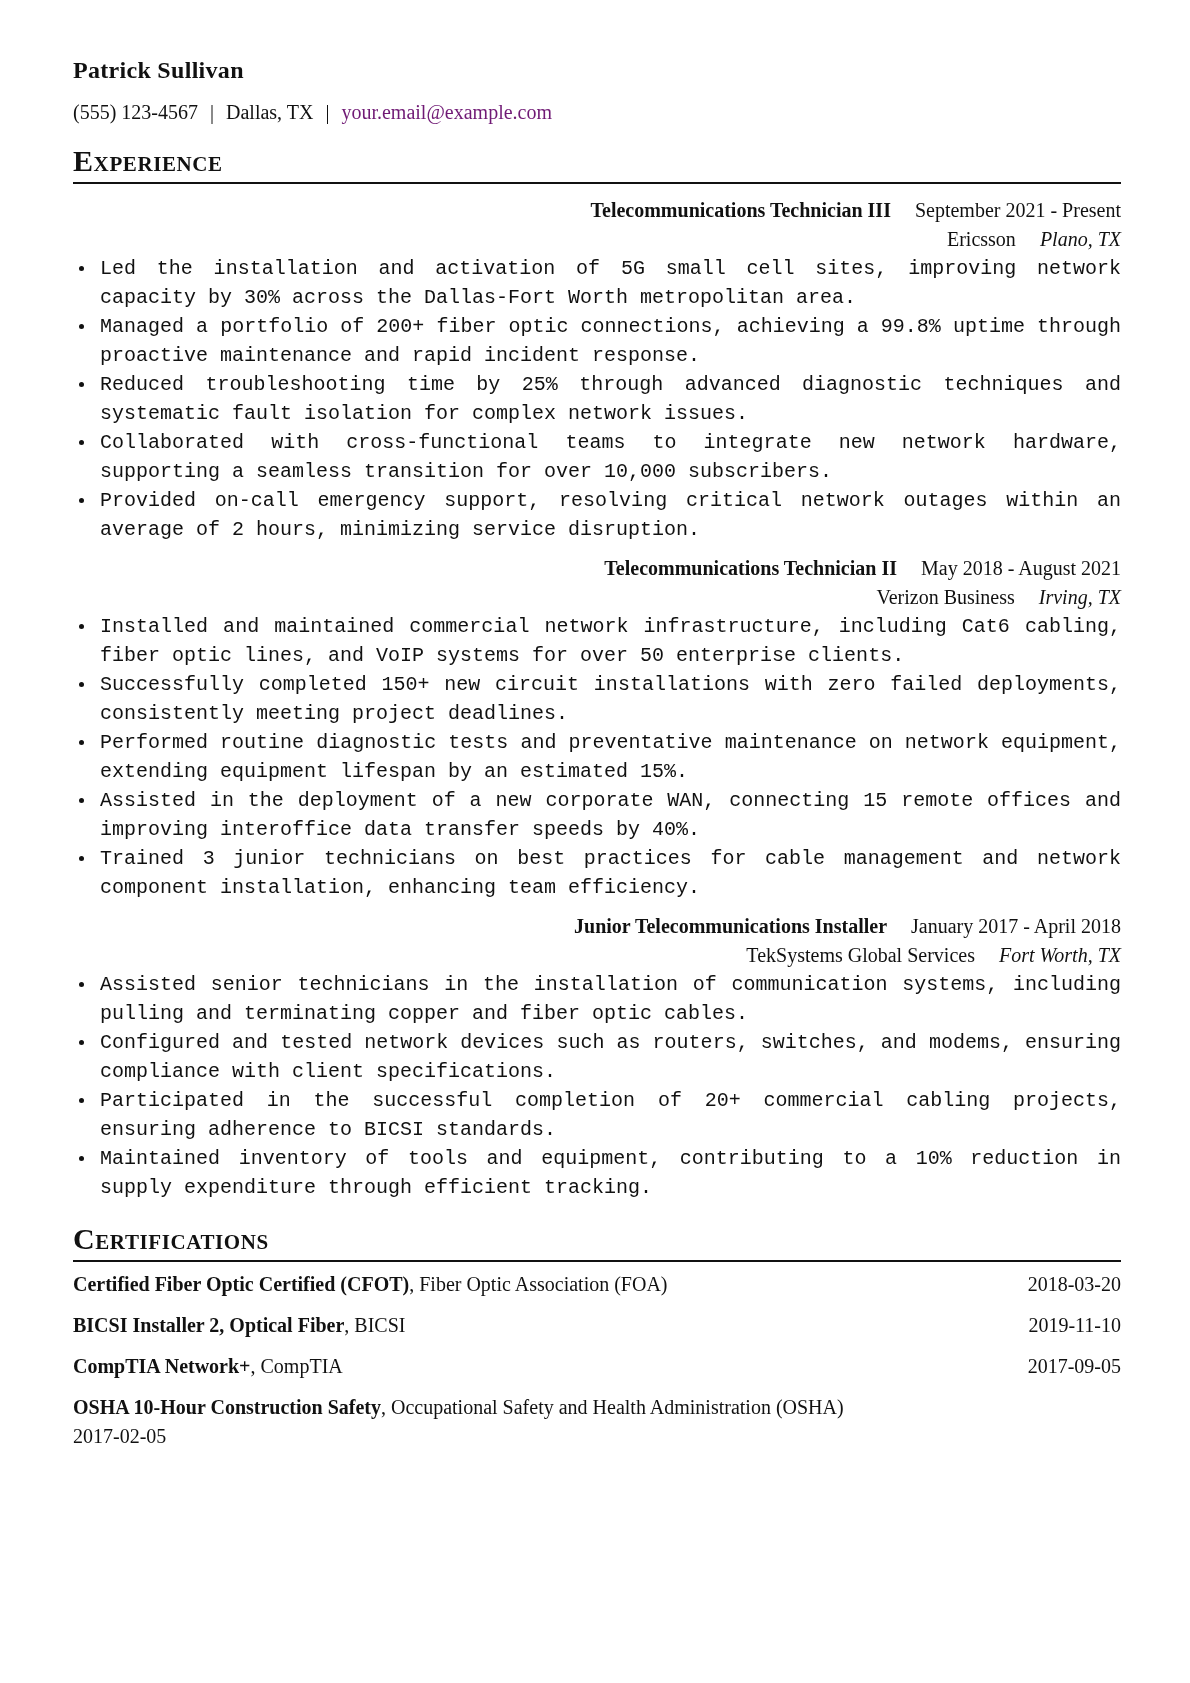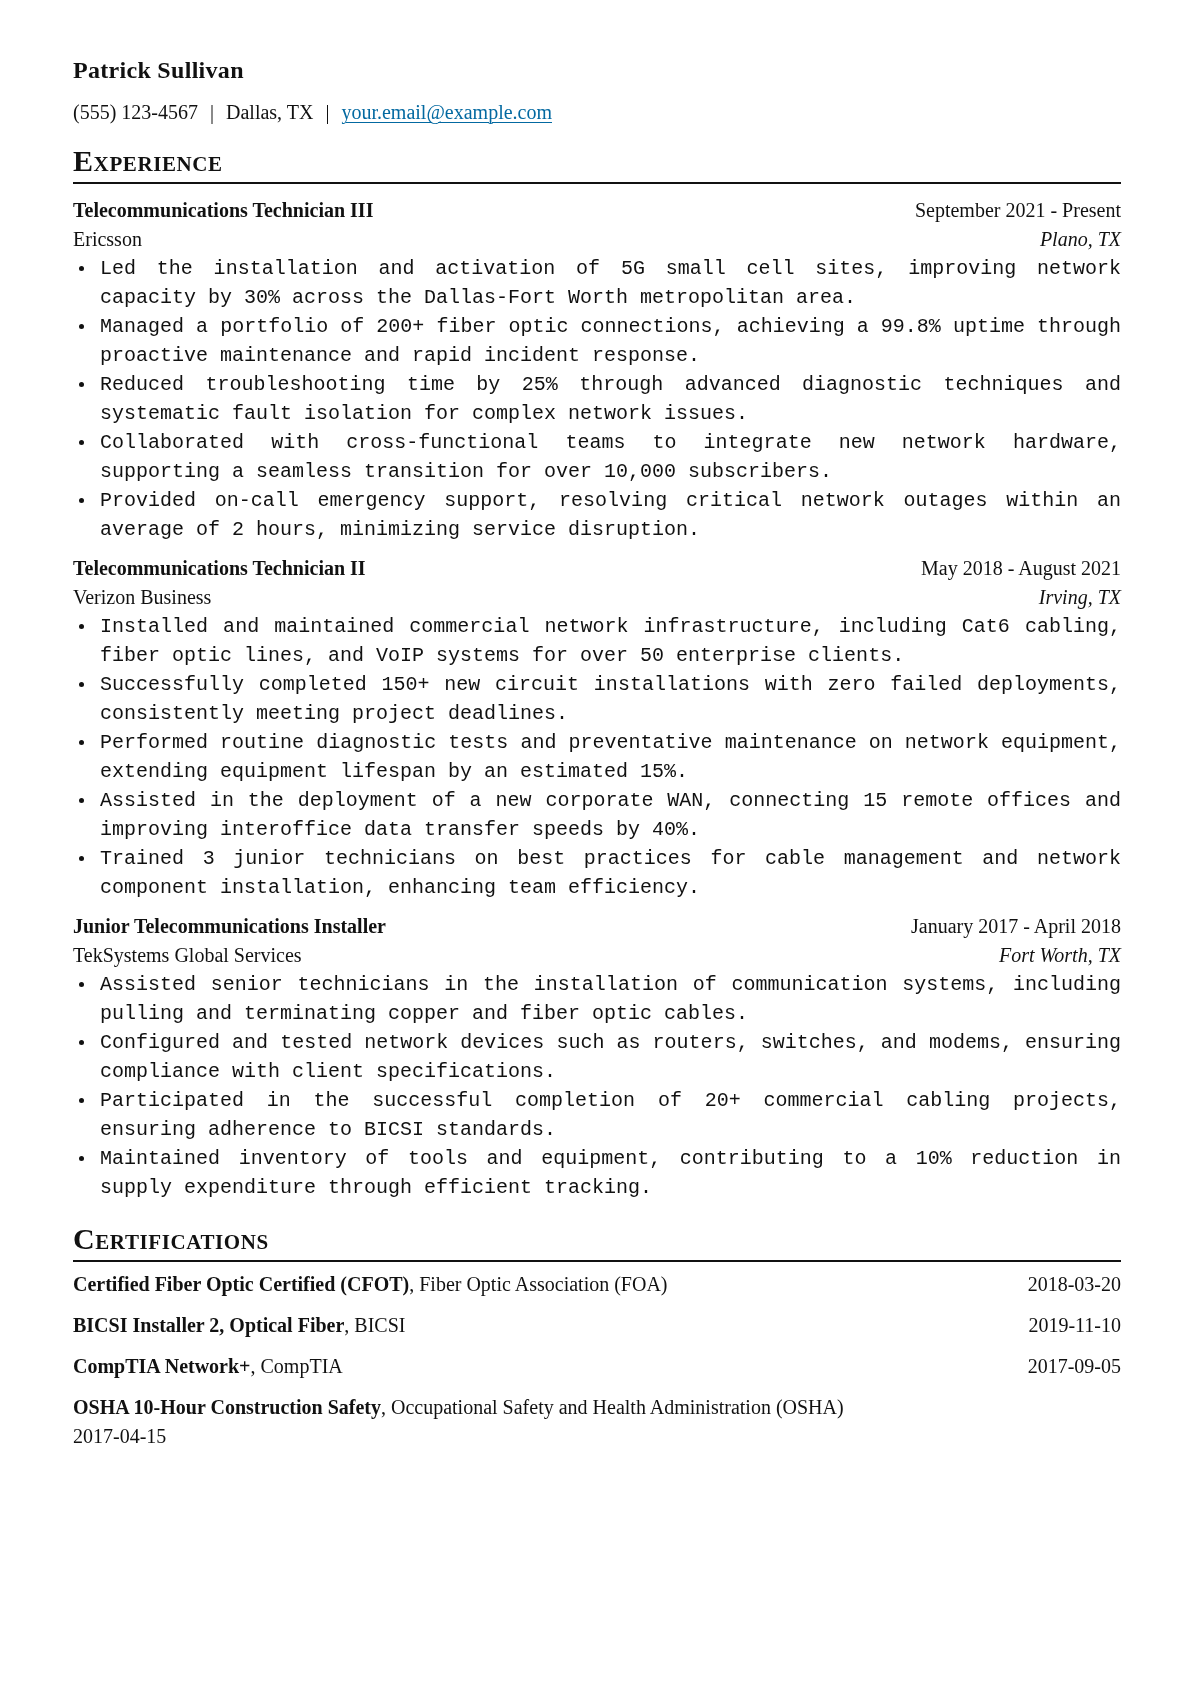--- a/index.html
+++ b/index.html
@@ -34,43 +34,42 @@
       font-family: "Liberation Serif", "DejaVu Serif", serif;
       font-size: 20px;
       line-height: 1;
       display: flex;
       align-items: flex-end;
     }
     .contact .sep {
       margin: 0 12px;
     }
     .contact a {
-      color: #0369a1;
-      text-decoration: underline;
+      color: #701a75;
       text-underline-offset: 3px;
       text-decoration-thickness: 1px;
     }
     .section-title {
       font-family: "Liberation Serif", "DejaVu Serif", serif;
       font-weight: bold;
       font-size: 30px;
       font-variant: small-caps;
       letter-spacing: 0.6px;
       line-height: 1;
       margin: 0;
       padding-bottom: 6px;
       border-bottom: 2px solid #111111;
     }
     .section-exp { margin-top: 24px; }
     .section-cert { margin-top: 22px; }
     .job { margin-top: 10px; }
     .job:first-of-type { margin-top: 12px; }
     .row {
       display: flex;
-      justify-content: space-between;
+      justify-content: flex-end;
       align-items: baseline;
       font-family: "Liberation Serif", "DejaVu Serif", serif;
       font-size: 20px;
       line-height: 29px;
       gap: 24px;
     }
     .job-title { font-weight: bold; }
     .loc { font-style: italic; }
     ul.bullets {
       list-style: none;
@@ -191,17 +190,17 @@
     <div class="cert">
       <span><span class="cert-name">BICSI Installer 2, Optical Fiber</span><span>, BICSI</span></span>
       <span>2019-11-10</span>
     </div>
     <div class="cert">
       <span><span class="cert-name">CompTIA Network+</span><span>, CompTIA</span></span>
       <span>2017-09-05</span>
     </div>
     <div class="cert wrap">
       <div><span class="cert-name">OSHA 10-Hour Construction Safety</span><span>, Occupational Safety and Health Administration (OSHA)</span></div>
-      <div>2017-04-15</div>
+      <div>2017-02-05</div>
     </div>
   </div>
 
 </div>
 
 </body></html>

